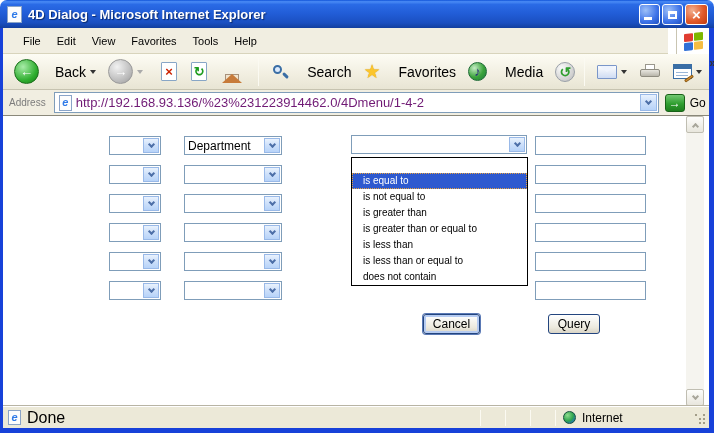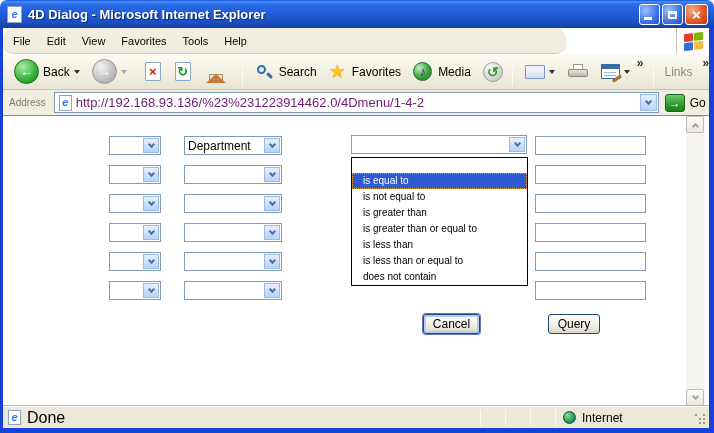--- a/index.html
+++ b/index.html
@@ -27,36 +27,36 @@
   .ctl.blue { background: radial-gradient(circle at 30% 28%, #9dc0f8, #3e73e8 60%, #1f4fc0); }
   .ctl.red { background: radial-gradient(circle at 30% 28%, #f2b090, #e25a2a 55%, #bf3a0e); width: 23px; }
   .glyph-min { position: absolute; left: 4px; bottom: 4px; width: 8px; height: 3px; background: #fff; }
   .glyph-max { width: 9px; height: 8px; border: 2px solid #fff; border-top-width: 3px; }
   .glyph-x { color: #fff; font-weight: bold; font-size: 15px; line-height: 1; }
   
   .frame-left { position: absolute; left: 0; top: 28px; width: 3px; height: 405px; background: #1741d9; }
   .frame-right { position: absolute; left: 709px; top: 28px; width: 5px; height: 405px; background: #1741d9; }
   .frame-bottom { position: absolute; left: 0; top: 428px; width: 714px; height: 5px; background: #1741d9; }
   
-  .menubar { position: absolute; left: 3px; top: 28px; width: 563px; height: 26px;
-    background: #f1eee1; display: flex; align-items: center; padding-left: 2px;
-    border-bottom: 1px solid #d8d4bc; border-radius: 10px; }
+  .menubar { position: absolute; left: 3px; top: 28px; width: 665px; height: 26px;
+    background: #f1eee1; display: flex; align-items: center; padding-left: 12px;
+    border-bottom: 1px solid #d8d4bc; }
   .menu-item { padding: 3px 8px; color: #000; }
   .logo-box { position: absolute; left: 676px; top: 28px; width: 33px; height: 26px;
     background: #fff; border-left: 1px solid #c9c5b2; display: flex; align-items: center; justify-content: center; }
   .flag { display: grid; grid-template-columns: 9px 9px; grid-template-rows: 8px 8px; gap: 1px; transform: skewY(-6deg); }
   .flag div { border-radius: 1px; }
   .fr { background: #e03c31; } .fg { background: #7db700; } .fb { background: #2f6fd6; } .fy { background: #f5bd42; }
   
   .toolbar { position: absolute; left: 3px; top: 54px; width: 706px; height: 36px;
     background: linear-gradient(180deg,#fdfcf4 0%,#f1eee0 60%,#e8e5d4 100%);
     border-bottom: 1px solid #c6c3b0;
     display: flex; align-items: center; padding-left: 8px; }
   .tbtn { display: flex; align-items: center; padding: 2px 3px; }
-  .tlabel { margin-left: 4px; color: #000; font-size: 12px; }
+  .tlabel { margin-left: 16px; color: #000; font-size: 14px; }
   .circle { width: 25px; height: 25px; border-radius: 50%; display: flex; align-items: center; justify-content: center;
     color: #fff; font-weight: bold; font-size: 13px; }
   .circle.green { background: radial-gradient(circle at 35% 30%, #a8eca8, #2fae2f 62%, #157a15); border: 1px solid #1b6e1b; }
   .circle.gray { background: radial-gradient(circle at 35% 30%, #f2f2f2, #bdbdbd 62%, #9a9a9a); border: 1px solid #9a9a9a; }
   .caret { width: 0; height: 0; border-left: 3px solid transparent; border-right: 3px solid transparent;
     border-top: 4px solid #333; margin-left: 4px; }
   .caret.dim { border-top-color: #aaa; }
   .doc-ic { width: 16px; height: 19px; background: #fff; border: 1px solid #88a6c6; border-radius: 1px;
     display: flex; align-items: center; justify-content: center; margin: 0 4px; }
   .doc-ic .stop-g { color: #cc2200; font-weight: bold; font-size: 13px; line-height: 1; }

